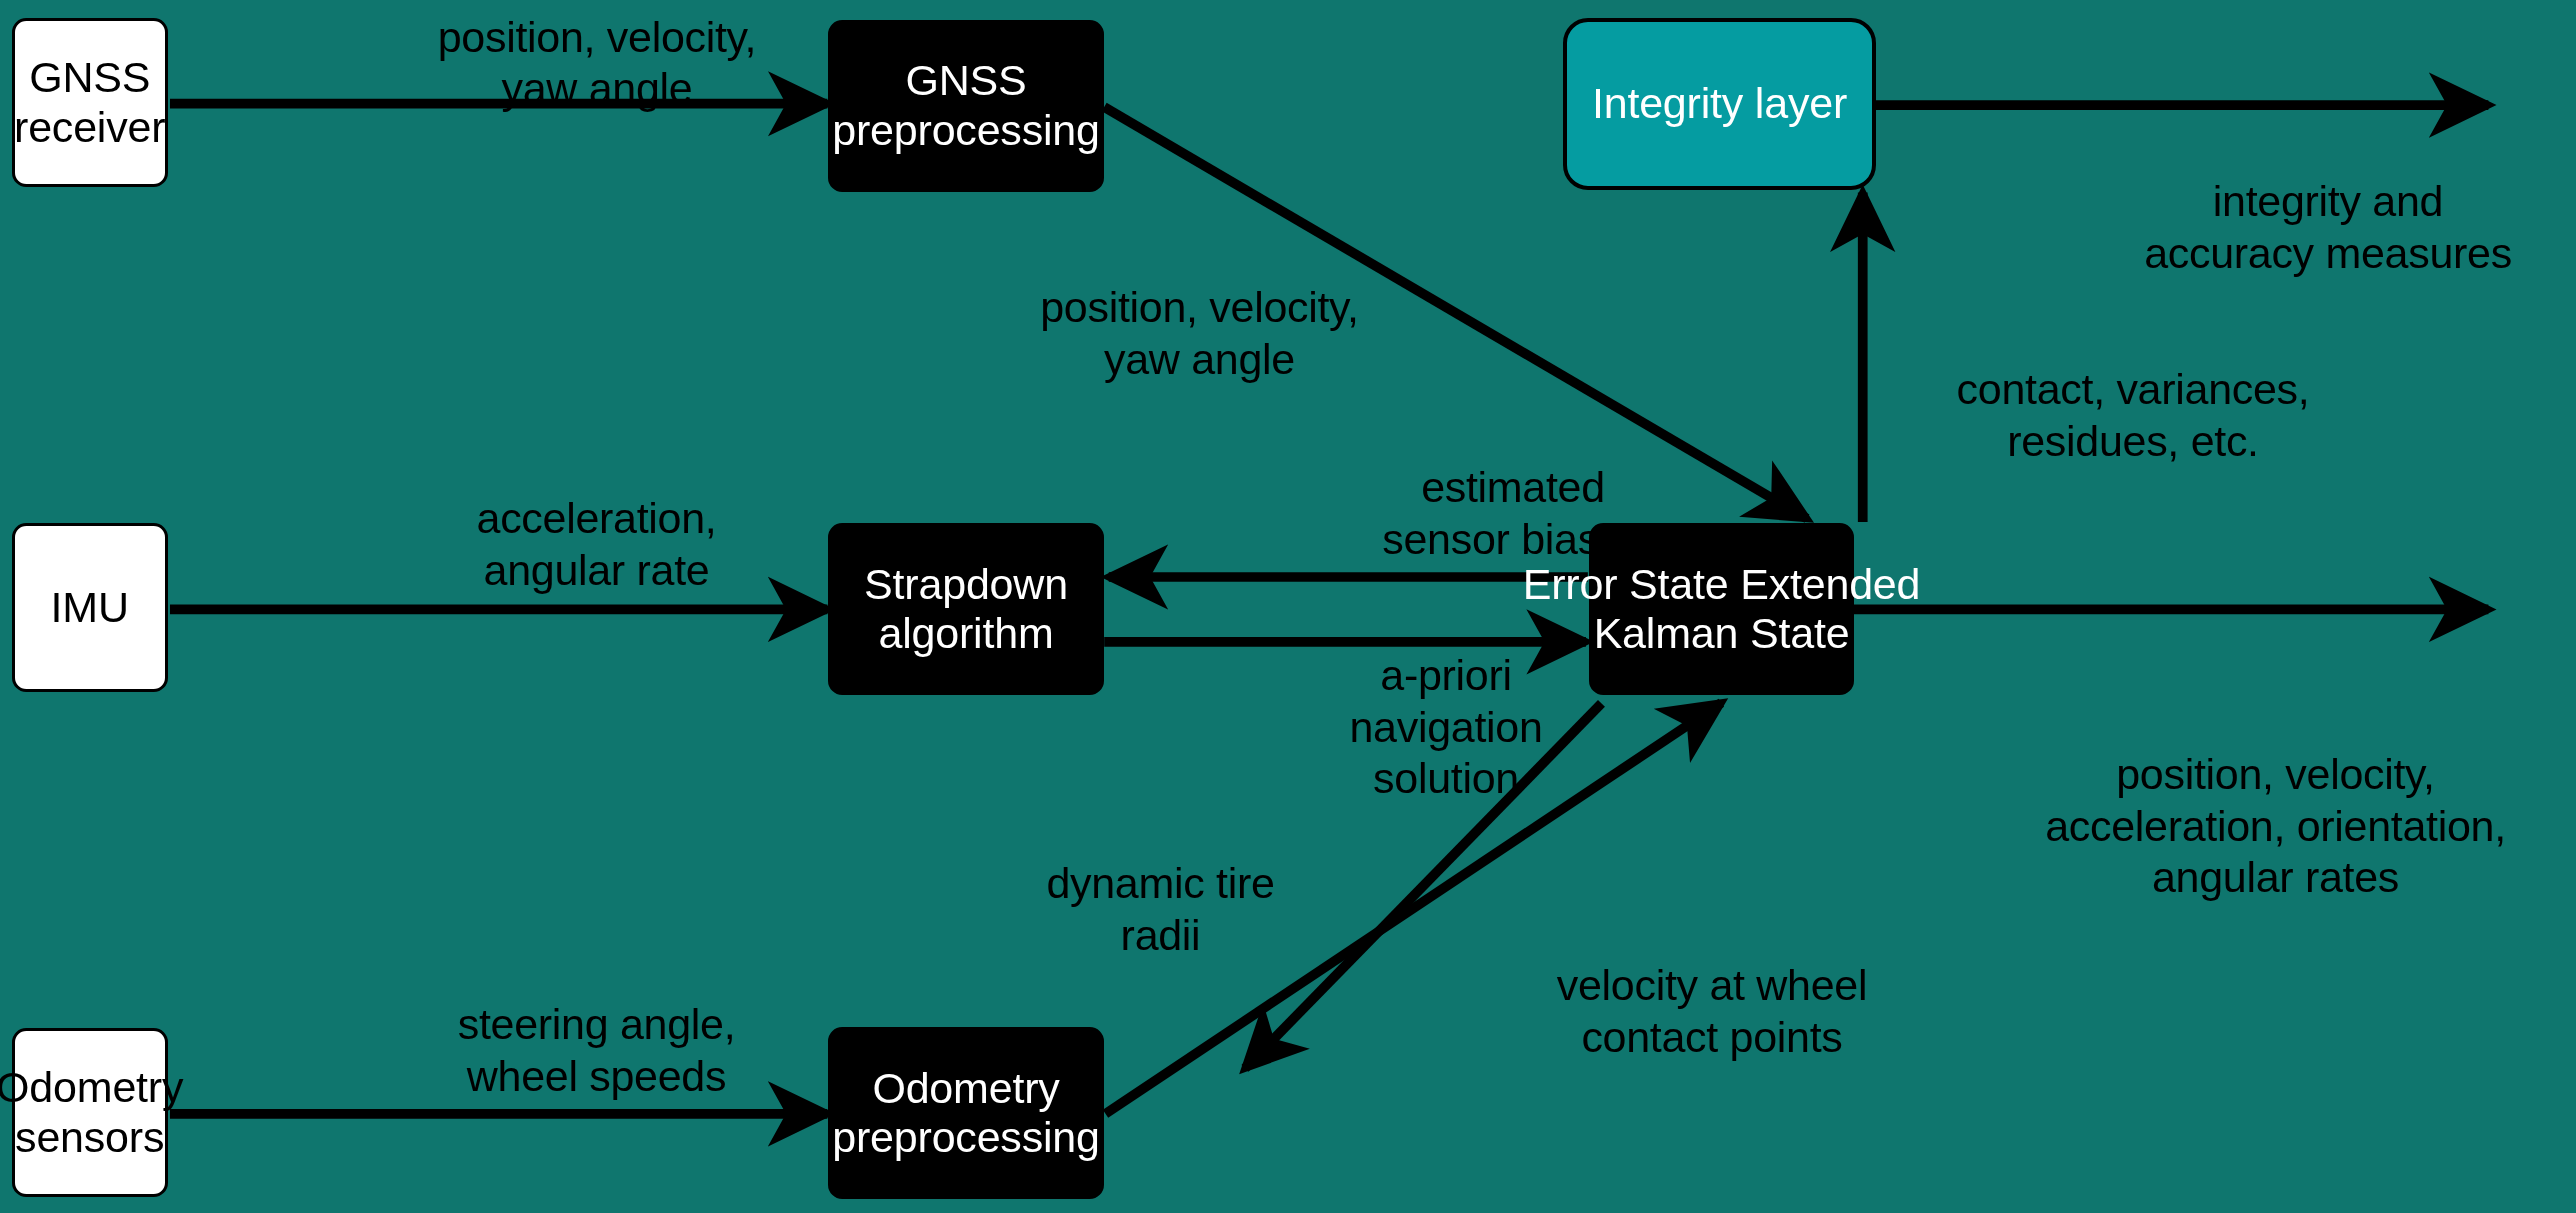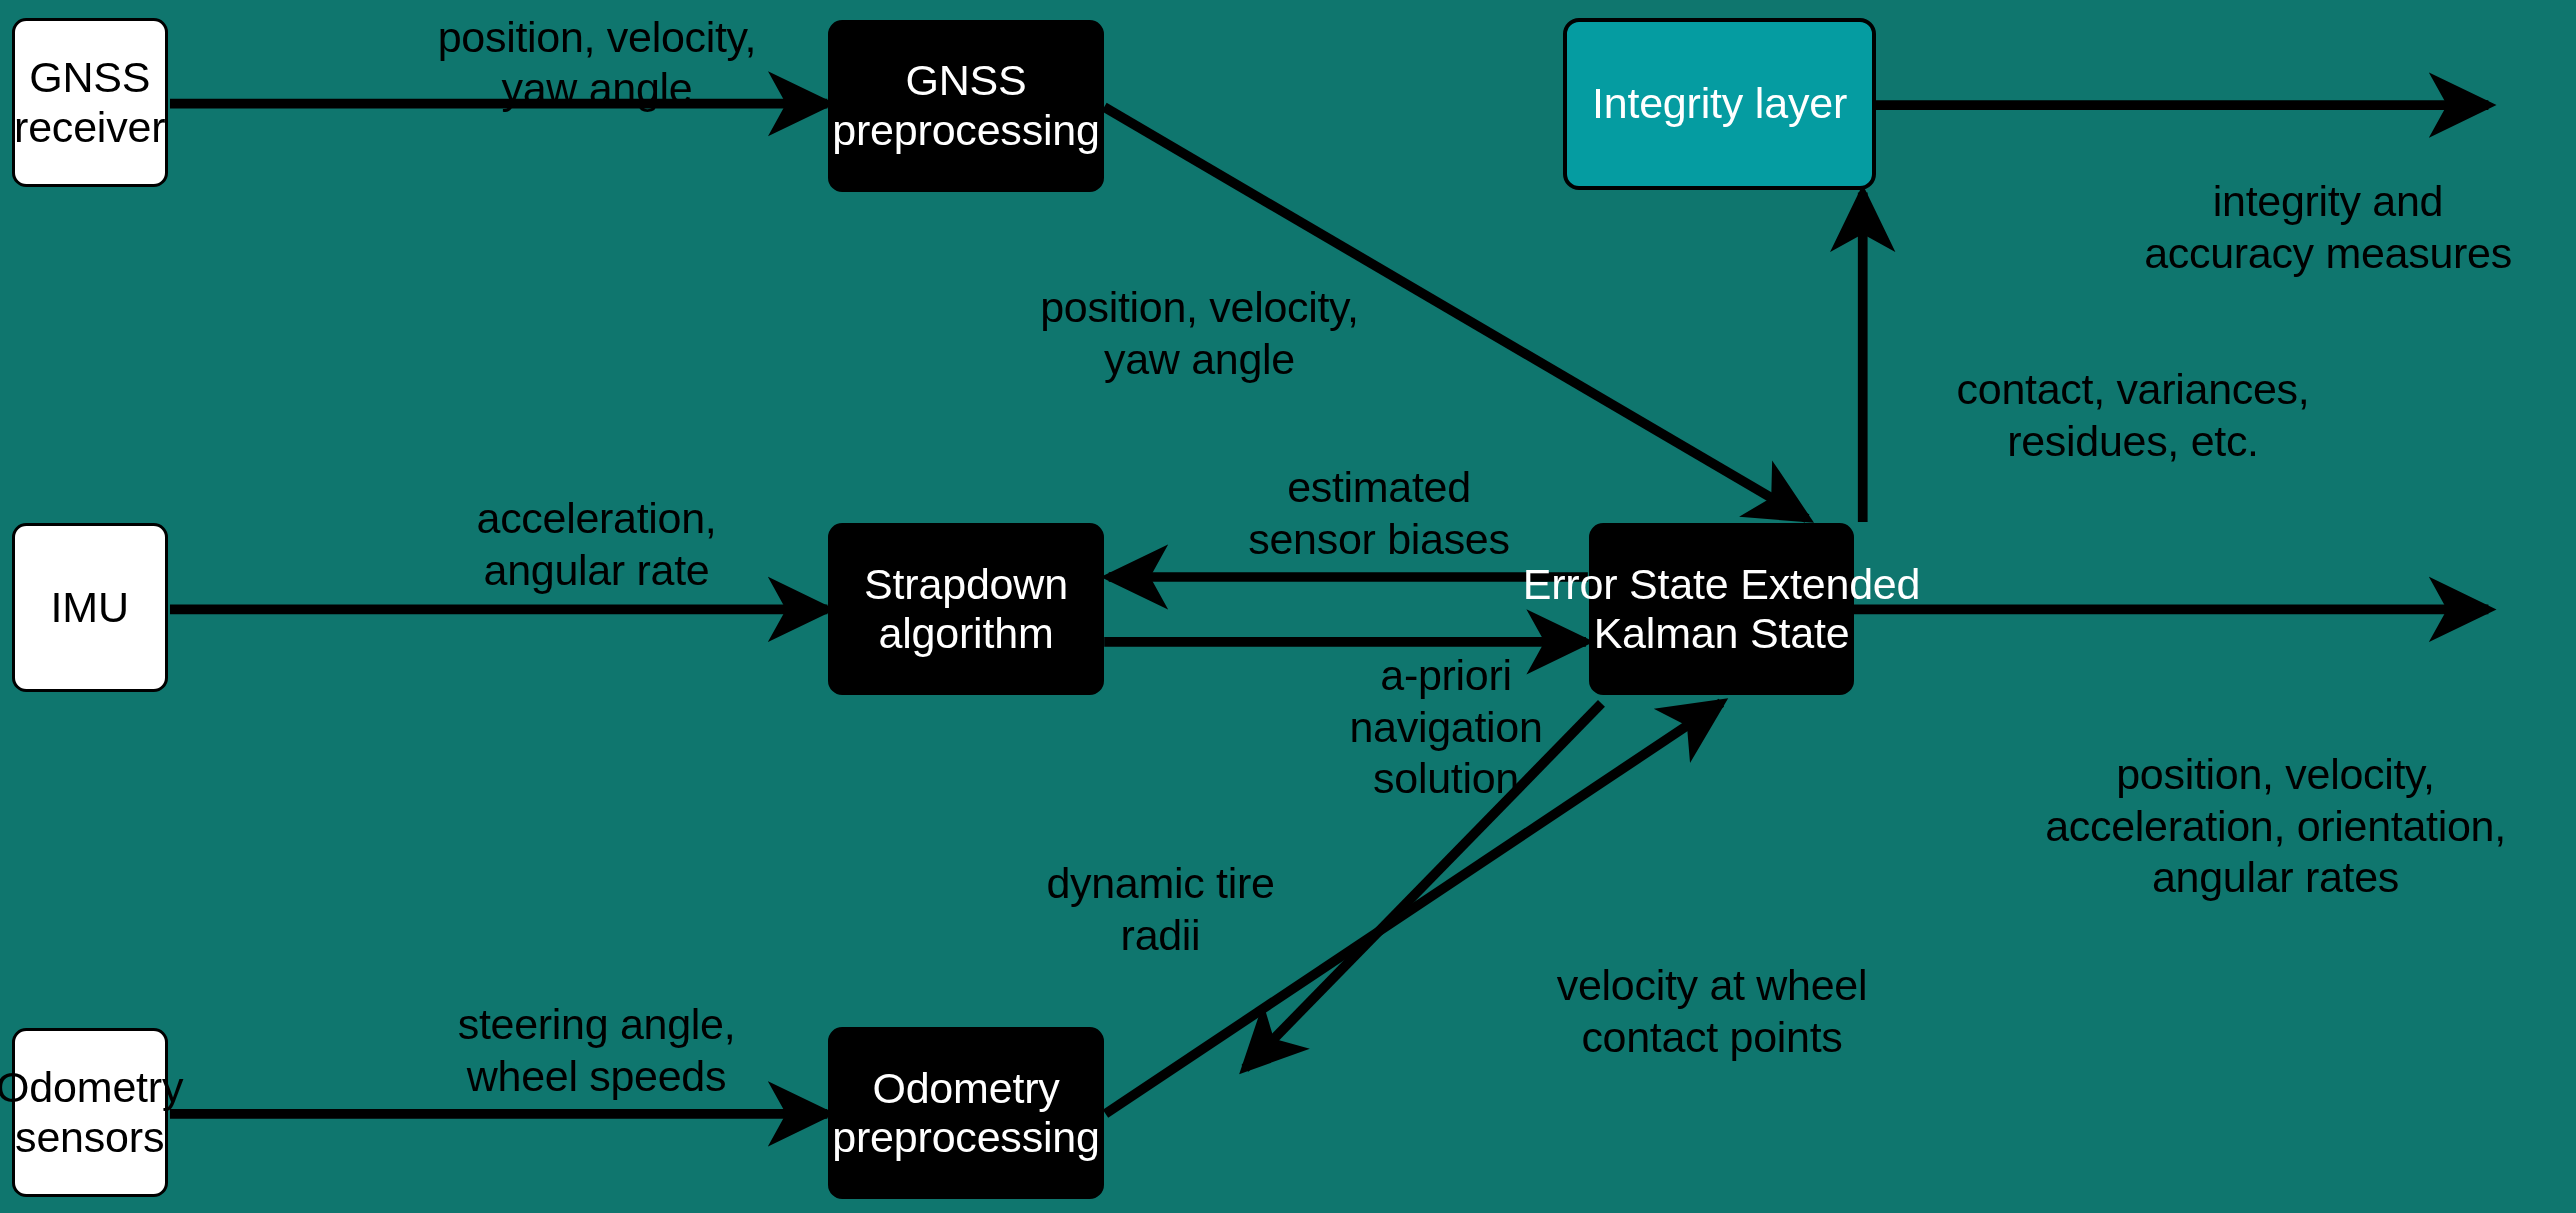--- a/index.html
+++ b/index.html
@@ -45,21 +45,21 @@
   }
   .node.proc {
     background: #000000;
     border: 3.9px solid #000000;
     border-radius: 14.3px;
     color: #ffffff;
     font-size: 43px;
   }
   .node.accent {
     border: 4.5px solid #000000;
-    border-radius: 16px;
+    border-radius: 25px;
     color: #ffffff;
     font-size: 43px;
   }
   .edge-label {
     position: absolute;
     color: #000000;
     font-size: 43px;
     line-height: 1.20;
     text-align: center;
     white-space: nowrap;
@@ -150,21 +150,21 @@
   <div class="edge-label" style="left:979px; top:282px; width:441px;">
     <span class="ln">position, velocity,</span>
     <span class="ln">yaw angle</span>
   </div>
 
   <div class="edge-label" style="left:402px; top:493px; width:389px;">
     <span class="ln">acceleration,</span>
     <span class="ln">angular rate</span>
   </div>
 
-  <div class="edge-label" style="left:1204px; top:462px; width:350px;">
+  <div class="edge-label" style="left:1338px; top:462px; width:350px;">
     <span class="ln">estimated</span>
     <span class="ln">sensor biases</span>
   </div>
 
   <div class="edge-label" style="left:1310px; top:650px; width:272px;">
     <span class="ln">a-priori</span>
     <span class="ln">navigation</span>
     <span class="ln">solution</span>
   </div>
 

